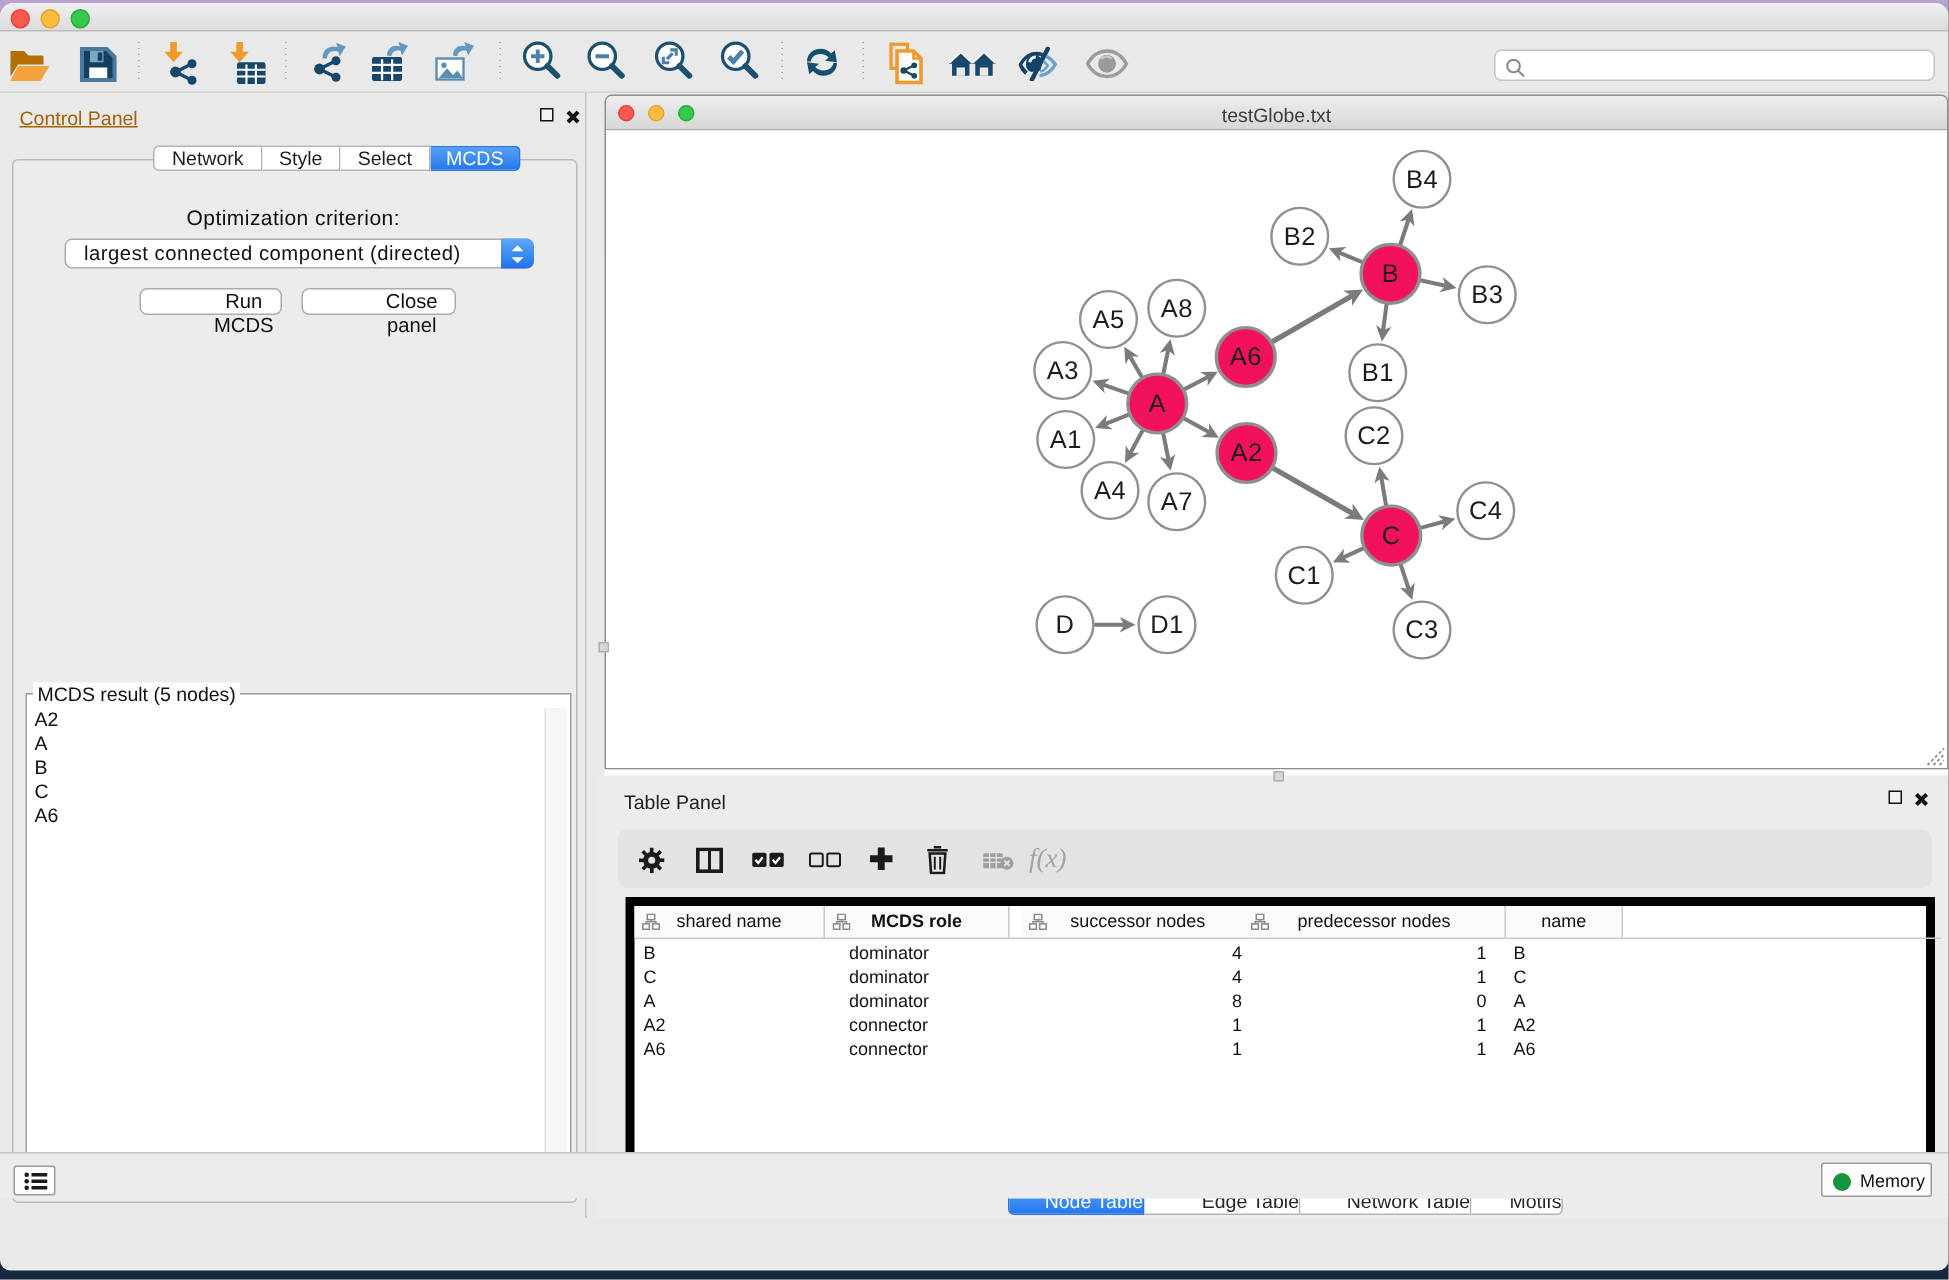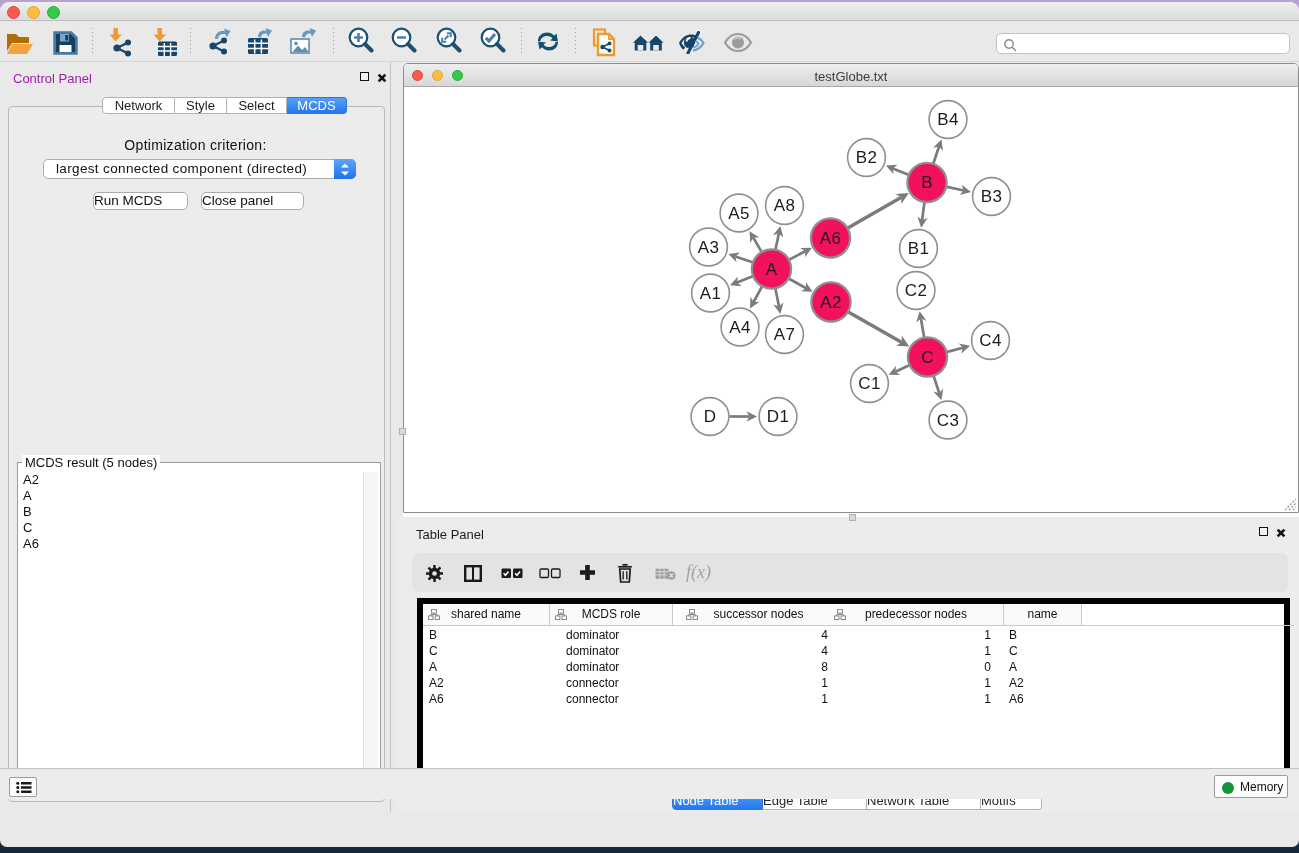--- a/index.html
+++ b/index.html
@@ -17,38 +17,38 @@
 #title-text { width:100%; text-align:center; top:3px; font-size:13px; color:#404040; }
 
 #toolbar { left:0; top:20px; width:1299px; height:40px; background:#e9e9e9; border-bottom:1px solid #d6d6d6;}
 .tbsep { position:absolute; top:6px; height:28px; width:1px;
   background-image:repeating-linear-gradient(#9a9a9a 0 1px, transparent 1px 4px); }
 .ticon { position:absolute; top:0; }
 #searchbox { left:996px; top:11px; width:294px; height:21px; background:#fff;
   border:1px solid #c3c3c3; border-radius:5px; }
 
 #cpanel { left:0; top:60px; width:391px; height:750px; background:#e9e9e9; border-right:1px solid #c4c4c4; }
-#cpanel-title { left:13px; top:9px; font-size:13px; color:#a21caf; }
+#cpanel-title { left:13px; top:9px; font-size:13px; color:#a16207;text-decoration:underline; }
 .float-ico { position:absolute; width:9px; height:9px; border:1.5px solid #111; background:#f2f2f2; }
 .close-x { position:absolute; font-size:13px; font-weight:bold; color:#111; line-height:10px; }
 #cp-inner { left:8px; top:44px; width:377px; height:696px; background:#ececec;
   border:1px solid #b9b9b9; border-radius:4px; }
 .tabrow { position:absolute; display:flex;margin-left:24px; }
 .tab { height:17px; background:#fff; border:1px solid #b3b3b3; border-left:none;
   font-size:13px; color:#1d1d1d; text-align:center; line-height:16px; }
 .tab.first { border-left:1px solid #b3b3b3; border-radius:4px 0 0 4px; }
 .tab.last { border-radius:0 4px 4px 0; }
 .tab.sel { background:linear-gradient(#55a1f8,#2577ee); color:#fff; border-color:#2f74d8; }
 #opt-label { left:0; top:75px; width:391px; text-align:center; font-size:14px; letter-spacing:0.3px; color:#111; }
 #combo { left:43px; top:97px; width:313px; height:20px; background:#fff; border:1px solid #acacac;
   border-radius:5px; font-size:13.5px; letter-spacing:0.35px; color:#111; line-height:18px; padding-left:12px; }
 #combo-btn { right:-1px; top:-1px; width:22px; height:20px; border-radius:0 5px 5px 0;
   background:linear-gradient(#5ea7f9,#2071ea); }
 .cbtn { position:absolute; top:130px; height:18px; background:#fff; border:1px solid #acacac;
-  border-radius:5px; font-size:13.5px; color:#111; text-align:left; line-height:16px; }
+  border-radius:5px; font-size:13.5px; color:#111; text-align:center; line-height:16px;padding-left:44px; }
 #groupbox { left:17px; top:393px; width:364px; height:340px; }
 #gb-border { left:0; top:7px; width:364px; height:331px; border:1px solid #9b9b9b; background:#fff; }
 #gb-label { left:5px; top:0; padding:0 3px; font-size:13px; color:#111; background:#fff; }
 #gb-list { left:1px; top:16px; width:362px; height:321px; background:#fff; font-size:13px; color:#111; padding:1px 0 0 5px; line-height:16px;}
 #gb-scroll { left:346px; top:17px; width:15px; height:319px; background:#f6f6f6; border-left:1px solid #e2e2e2; }
 
 #netwin { left:403px; top:61px; width:896px; height:450px; background:#fff;
   border:1px solid #8e8e8e; border-radius:5px 5px 1px 1px; }
 #nw-title { left:0; top:0; width:894px; height:23px; background:linear-gradient(#eeeeee,#d7d7d7);
   border-bottom:1px solid #a9a9a9; border-radius:4px 4px 0 0; }
@@ -59,21 +59,21 @@
 #tpanel { left:397px; top:515px; width:902px; height:295px; background:#ececec; }
 #tp-title { left:19px; top:10px; font-size:13px; color:#1d1d1d; }
 #tp-toolbar { left:15px; top:36px; width:876px; height:39px; background:#e3e3e3; border-radius:6px; }
 #ttable { left:20px; top:81px; width:873px; height:186px; background:#fff; border:6px solid #000000; }
 .th { position:absolute; top:0; height:21px; background:#fafafa; border-right:1px solid #c9c9c9;
   font-size:12px; color:#111; text-align:center; line-height:21px; }
 #thead-line { left:0; top:21px; width:871px; height:1px; background:#c9c9c9; }
 .trow { position:absolute; font-size:12px; color:#111; height:16px; line-height:16px; }
 .tabrow2 { position:absolute; display:flex; }
 .tab2 { height:19px; background:#fff; border:1px solid #b3b3b3; border-left:none;
-  font-size:13px; color:#262626; text-align:left; line-height:18px; }
+  font-size:13px; color:#262626; text-align:right; line-height:18px; }
 .tab2.first { border-left:1px solid #b3b3b3; border-radius:4px 0 0 4px; }
 .tab2.last { border-radius:0 4px 4px 0; }
 .tab2.sel { background:linear-gradient(#55a1f8,#2577ee); color:#fff; border-color:#2f74d8; }
 
 #statusbar { left:0; top:766px; width:1299px; height:31px; background:#ececec; border-top:1px solid #c3c3c3; }
 #listbtn { left:9px; top:8px; width:28px; height:20px; background:#fcfcfc; border:1px solid #9b9b9b; border-radius:2px; }
 #membtn { left:1214px; top:6px; width:74px; height:23px; background:#fcfcfc; border:1px solid #9b9b9b;
   border-radius:2px; font-size:12px; color:#111; }
 #memdot { left:7px; top:5.5px; width:12px; height:12px; border-radius:50%; background:#15953c; }
 </style>
@@ -373,21 +373,21 @@
         </svg>
       <div class="abs" style="left:274px; top:9px; font-family:'Liberation Serif',serif; font-style:italic; font-size:18px; color:#a3a3a3;">f(x)</div>
       </div>
     <div class="abs" id="ttable">
       <div class="th" style="left:0px; width:127px;"><svg style="position:absolute; left:5px; top:5px;" width="12" height="11" viewBox="0 0 12 11">
             <rect x="3.5" y="0.5" width="5" height="3.6" fill="none" stroke="#8a8a8a" stroke-width="1"></rect>
             <rect x="0.5" y="6.9" width="4.4" height="3.6" fill="none" stroke="#8a8a8a" stroke-width="1"></rect>
             <rect x="7.1" y="6.9" width="4.4" height="3.6" fill="none" stroke="#8a8a8a" stroke-width="1"></rect>
             <path d="M6,4.1 v1.4 M2.7,6.9 v-1.4 h6.6 v1.4" fill="none" stroke="#8a8a8a" stroke-width="1"></path>
           </svg>shared name</div>
-      <div class="th" style="left:127px; width:123px;"><svg style="position:absolute; left:5px; top:5px;" width="12" height="11" viewBox="0 0 12 11">
+      <div class="th" style="left:127px; width:123px;font-weight:bold;"><svg style="position:absolute; left:5px; top:5px;" width="12" height="11" viewBox="0 0 12 11">
             <rect x="3.5" y="0.5" width="5" height="3.6" fill="none" stroke="#8a8a8a" stroke-width="1"></rect>
             <rect x="0.5" y="6.9" width="4.4" height="3.6" fill="none" stroke="#8a8a8a" stroke-width="1"></rect>
             <rect x="7.1" y="6.9" width="4.4" height="3.6" fill="none" stroke="#8a8a8a" stroke-width="1"></rect>
             <path d="M6,4.1 v1.4 M2.7,6.9 v-1.4 h6.6 v1.4" fill="none" stroke="#8a8a8a" stroke-width="1"></path>
           </svg>MCDS role</div>
       <div class="th" style="left:258px; width:156px;"><svg style="position:absolute; left:5px; top:5px;" width="12" height="11" viewBox="0 0 12 11">
             <rect x="3.5" y="0.5" width="5" height="3.6" fill="none" stroke="#8a8a8a" stroke-width="1"></rect>
             <rect x="0.5" y="6.9" width="4.4" height="3.6" fill="none" stroke="#8a8a8a" stroke-width="1"></rect>
             <rect x="7.1" y="6.9" width="4.4" height="3.6" fill="none" stroke="#8a8a8a" stroke-width="1"></rect>
             <path d="M6,4.1 v1.4 M2.7,6.9 v-1.4 h6.6 v1.4" fill="none" stroke="#8a8a8a" stroke-width="1"></path>

